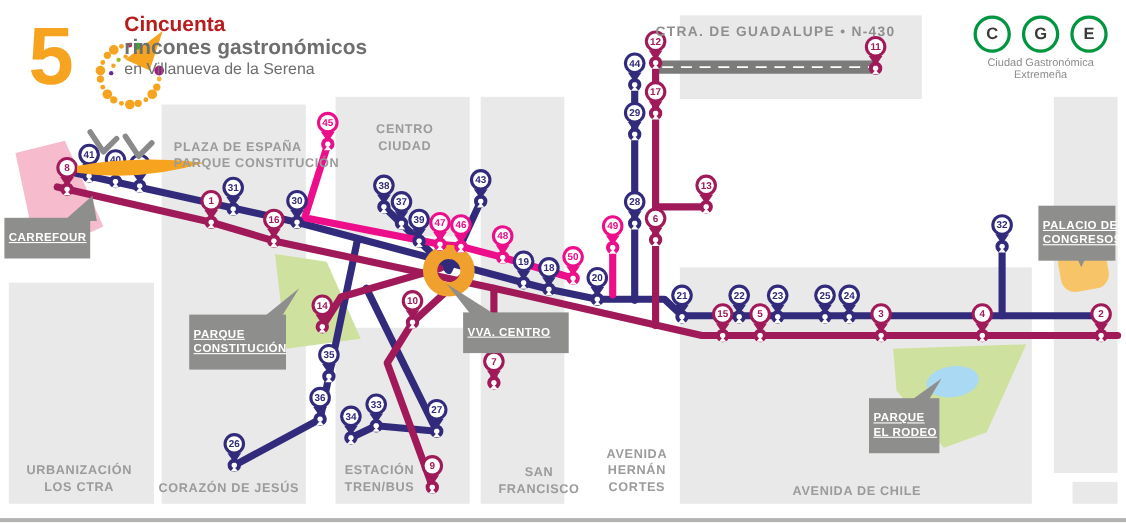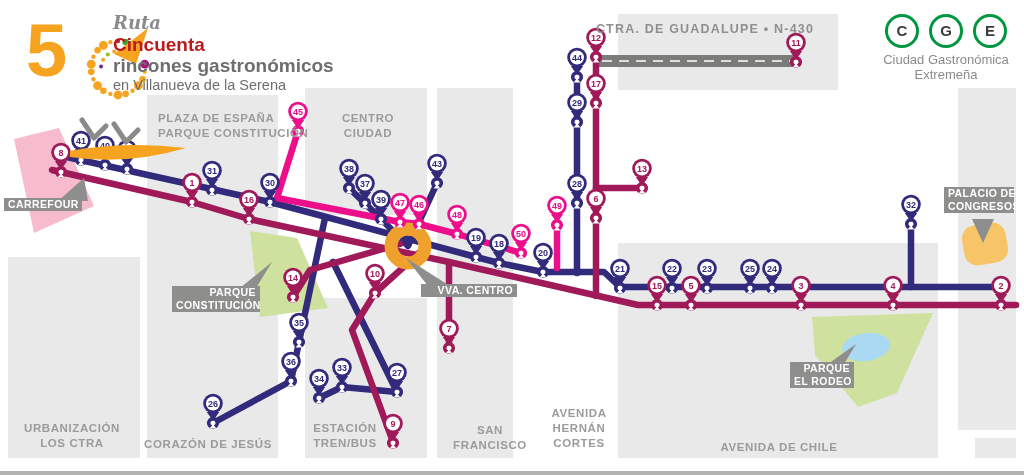--- a/index.html
+++ b/index.html
@@ -2,42 +2,42 @@
 <html><head>
 <meta charset="utf-8">
 <style>
   html,body{margin:0;padding:0;background:#fff;}
   #stage{position:relative;width:1024px;height:475px;overflow:hidden;background:#fff;
          font-family:"Liberation Sans",sans-serif;}
   #map-svg{position:absolute;left:0;top:0;}
   .area-label{position:absolute;color:#9b9b9b;font-weight:bold;font-size:11.5px;
               letter-spacing:.6px;line-height:15px;white-space:pre;text-align:center;
               transform:translateX(-50%);}
-  .area-label.left{transform:none;text-align:left;}
+  .area-label.left{transform:none;text-align:left;margin-top:16px;}
   .area-label.road{font-size:12.5px;color:#8f8f8f;letter-spacing:1.2px;}
   .callout{position:absolute;background:#8e8e8d;color:#fff;font-weight:bold;
-           font-size:10.5px;line-height:13px;letter-spacing:.4px;text-align:right;
-           padding:0 4px;white-space:pre;box-sizing:border-box;}
+           font-size:10.5px;line-height:13px;letter-spacing:.4px;text-align:left;
+           padding:12px 4px;white-space:pre;box-sizing:border-box;text-decoration:underline;}
   
   .logo{position:absolute;left:22px;top:6px;width:330px;height:110px;}
   .logo-5{position:absolute;left:4px;top:8px;font-size:74px;font-weight:bold;
           color:#f6a41f;line-height:74px;}
   .logo-art{position:absolute;left:48px;top:2px;}
   .logo-text{position:absolute;left:91px;top:6px;}
   .logo-ruta{font-family:"DejaVu Serif",serif;font-style:italic;font-weight:bold;
              font-size:18px;color:#8b8b8b;margin-bottom:1px;}
   .logo-l1{font-size:19px;font-weight:bold;color:#b91c1c;line-height:21px;}
   .logo-l2{font-size:19px;font-weight:bold;color:#6f6e6e;line-height:21px;}
   .logo-l3{font-size:14.5px;color:#6f6e6e;line-height:19px;}
   
   .cge{position:absolute;left:874px;top:14px;width:144px;text-align:center;}
   .cge-circles{display:flex;justify-content:center;gap:10px;}
   .cge-c{width:28px;height:28px;border:3px solid #009640;border-radius:50%;
          color:#3a3a39;font-weight:bold;font-size:15px;line-height:28px;background:#fff;}
-  .cge-caption{margin-top:4px;font-size:13px;color:#8b8b8b;}
+  .cge-caption{margin-top:4px;font-size:10px;color:#8b8b8b;}
 </style>
 </head>
 <body>
 
 <div id="stage">
 
   <svg id="map-svg" width="1024" height="475">
       <rect x="8" y="257" width="132" height="201" fill="#e9e9e9"></rect>
       <rect x="147" y="95" width="131" height="363" fill="#e9e9e9"></rect>
       <rect x="305" y="88" width="122" height="127" fill="#e9e9e9"></rect>
@@ -507,21 +507,20 @@
         <circle cx="44.1758320761543" cy="43.435708898651" r="2" fill="#f6a41f"></circle>
         <circle cx="51.24375292140127" cy="43.31233788138971" r="2" fill="#f9b233"></circle>
         <circle cx="57.750799417967784" cy="46.07441524708714" r="2" fill="#f6a41f"></circle>
         <circle cx="62.57184411193591" cy="51.24435272652908" r="2" fill="#cb1b4a"></circle>
         <polygon points="44,46 78,20 66,56" fill="#f6a41f"></polygon>
         <polyline points="12,112 24,130 36,118" fill="none" stroke="#8a8a8a" stroke-width="5" stroke-linecap="round" stroke-linejoin="round"></polyline>
         <polyline points="44,116 56,134 68,122" fill="none" stroke="#8a8a8a" stroke-width="5" stroke-linecap="round" stroke-linejoin="round"></polyline>
         <path d="M-16,146 Q48,132 116,140 Q48,160 -16,146 Z" fill="#f6a41f"></path>
       </svg>
     <div class="logo-text">
-      <div class="logo-ruta">Ruta</div>
       <div class="logo-l1">Cincuenta</div>
       <div class="logo-l2">rincones gastronómicos</div>
       <div class="logo-l3">en Villanueva de la Serena</div>
     </div>
   </div>
 
   <div class="cge">
     <div class="cge-circles" id="cge-circles">
         <div class="cge-c">C</div>
         <div class="cge-c">G</div>

